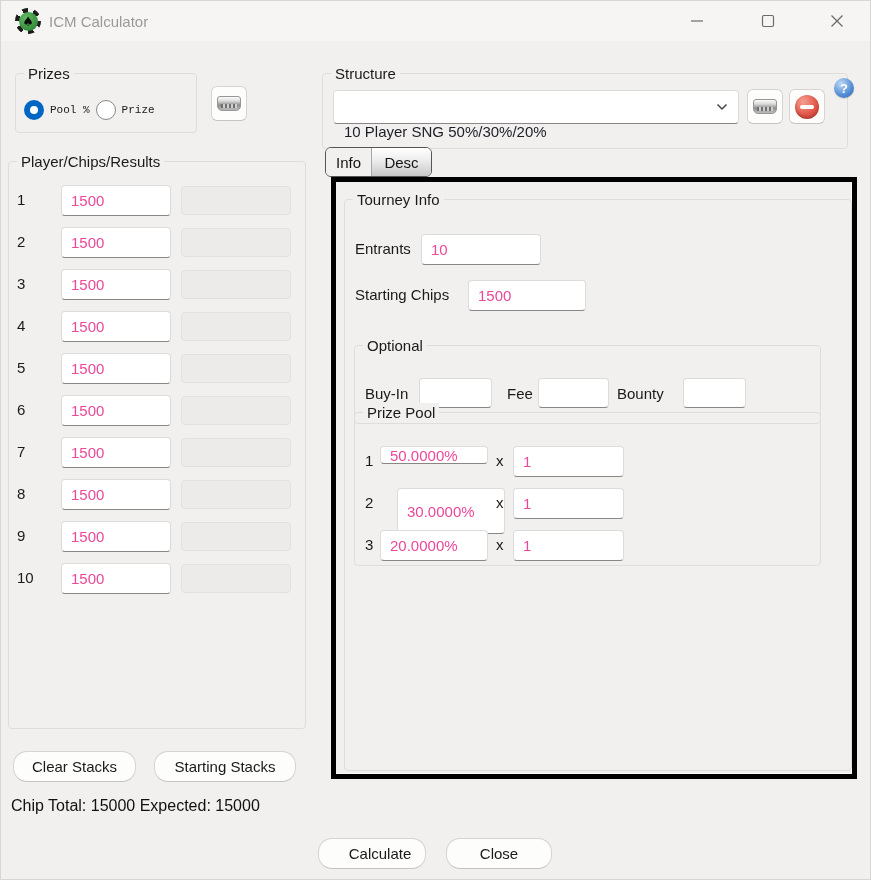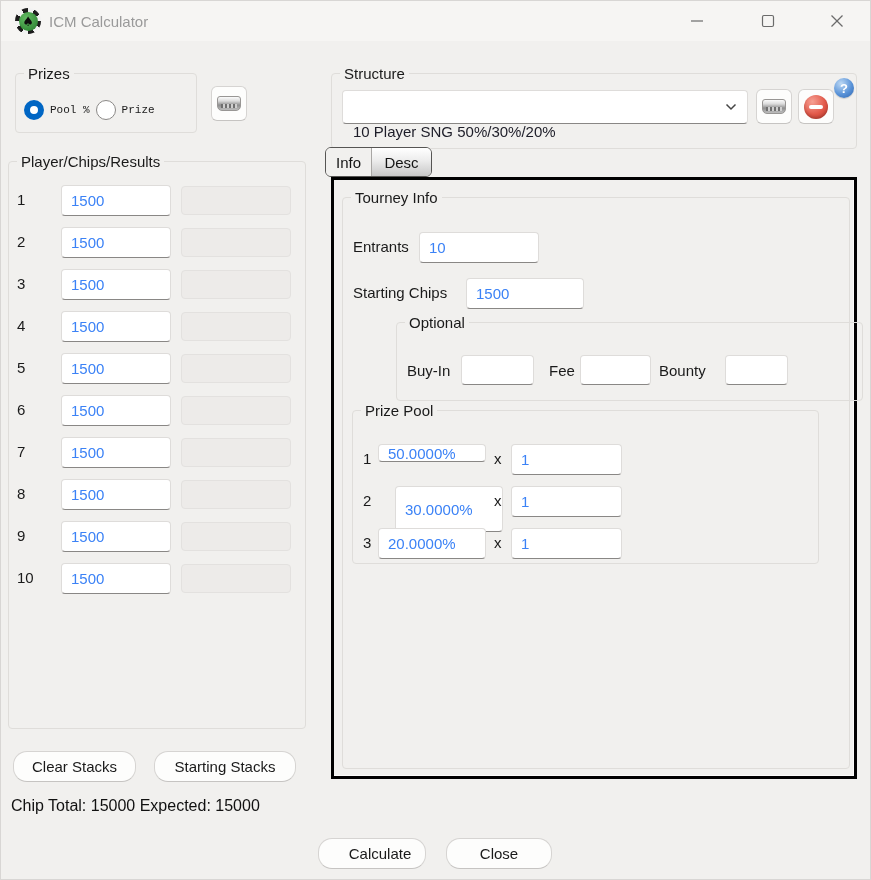--- a/index.html
+++ b/index.html
@@ -53,21 +53,21 @@
   }
   .glabel {
     position: absolute; top: -10px; left: 8px;
     background: #f1f0ee; padding: 0 4px;
     font-size: 15px; color: #1a1a1a; line-height: 20px;
     white-space: nowrap;
   }
   
   .tb {
     position: absolute;
-    font-family: inherit; font-size: 15px; color: #3b82f6;
+    font-family: inherit; font-size: 15px; color: #ec4899;
     background: #ffffff;
     border: 1px solid #dedcda; border-bottom-color: #898785;
     border-radius: 4px;
     padding: 0 9px;
     outline: none;
   }
   .tb.ro {
     background: #edebe9;
     border: 1px solid #e3e1df;
   }
@@ -143,21 +143,21 @@
   }
   .tab.active { width: 45px; background: #f1f0ee; }
   .tab.inactive {
     width: 60px;
     background: linear-gradient(180deg,#ffffff 0%,#ececec 45%,#c7c7c7 100%);
     border-left: 1px solid #a9a7a5;
   }
   .tabpage {
     position: absolute; left: 330px; top: 176px; width: 526px; height: 602px;
     background: #f1f0ee;
-    border: 3px solid #000000;
+    border: 5px solid #000000;
     box-shadow: inset -1px -1px 0 #fbfaf9;
   }
   
   .prow { position: absolute; left: 0; width: 100%; height: 32px; }
   .pnum  { position: absolute; left: 16px; top: 6px; font-size: 15px; color: #1a1a1a; }
   .pchips { left: 60px; top: 0; width: 110px; height: 31px; }
   .presult { left: 180px; top: 1px; width: 110px; height: 29px; }
   
   .flabel { position: absolute; font-size: 15px; color: #1a1a1a; white-space: nowrap; }
   .chip-total {
@@ -255,21 +255,21 @@
     <span class="pnum">9</span>
     <input class="tb pchips" value="1500" style="">
     <input class="tb ro presult" readonly="" value="" style="">
   </div>
   <div class="prow" style="top:562px;">
     <span class="pnum">10</span>
     <input class="tb pchips" value="1500" style="">
     <input class="tb ro presult" readonly="" value="" style="">
   </div>
 
-  <div class="group" style="left:330px; top:72px; width:526px; height:76px;">
+  <div class="group" style="left:321px; top:72px; width:526px; height:76px;">
     <span class="glabel">Structure</span>
     <div class="dropdown">
       <span class="dd-text">10 Player SNG 50%/30%/20%</span>
       <svg width="12" height="8" viewBox="0 0 12 8">
         <polyline points="1.5,1.5 6,6 10.5,1.5" fill="none" stroke="#454545" stroke-width="1.5"></polyline>
       </svg>
     </div>
     <div class="btn" style="left:424px; top:15px; width:36px; height:35px; border-radius:6px;">
       <span class="disk"></span>
     </div>
@@ -291,21 +291,21 @@
 
     <div class="group" style="left:8px; top:17px; width:508px; height:572px;">
       <span class="glabel">Tourney Info</span>
 
       <span class="flabel" style="left:10px; top:40px;">Entrants</span>
       <input class="tb" style="left: 76px; top: 34px; width: 120px; height: 31px;" value="10">
 
       <span class="flabel" style="left:10px; top:86px;">Starting Chips</span>
       <input class="tb" style="left: 123px; top: 80px; width: 118px; height: 31px;" value="1500">
 
-      <div class="group" style="left:9px; top:124px; width:467px; height:79px;margin-left:44px;">
+      <div class="group" style="left:9px; top:145px; width:467px; height:79px;">
         <span class="glabel">Optional</span>
         <span class="flabel" style="left:10px; top:39px;">Buy-In</span>
         <input class="tb" style="left: 64px; top: 32px; width: 73px; height: 30px;" value="">
         <span class="flabel" style="left:152px; top:39px;">Fee</span>
         <input class="tb" style="left: 183px; top: 32px; width: 71px; height: 30px;" value="">
         <span class="flabel" style="left:262px; top:39px;">Bounty</span>
         <input class="tb" style="left: 328px; top: 32px; width: 63px; height: 30px;" value="">
       </div>
 
       <div class="group" style="left:9px; top:212px; width:467px; height:154px;">

